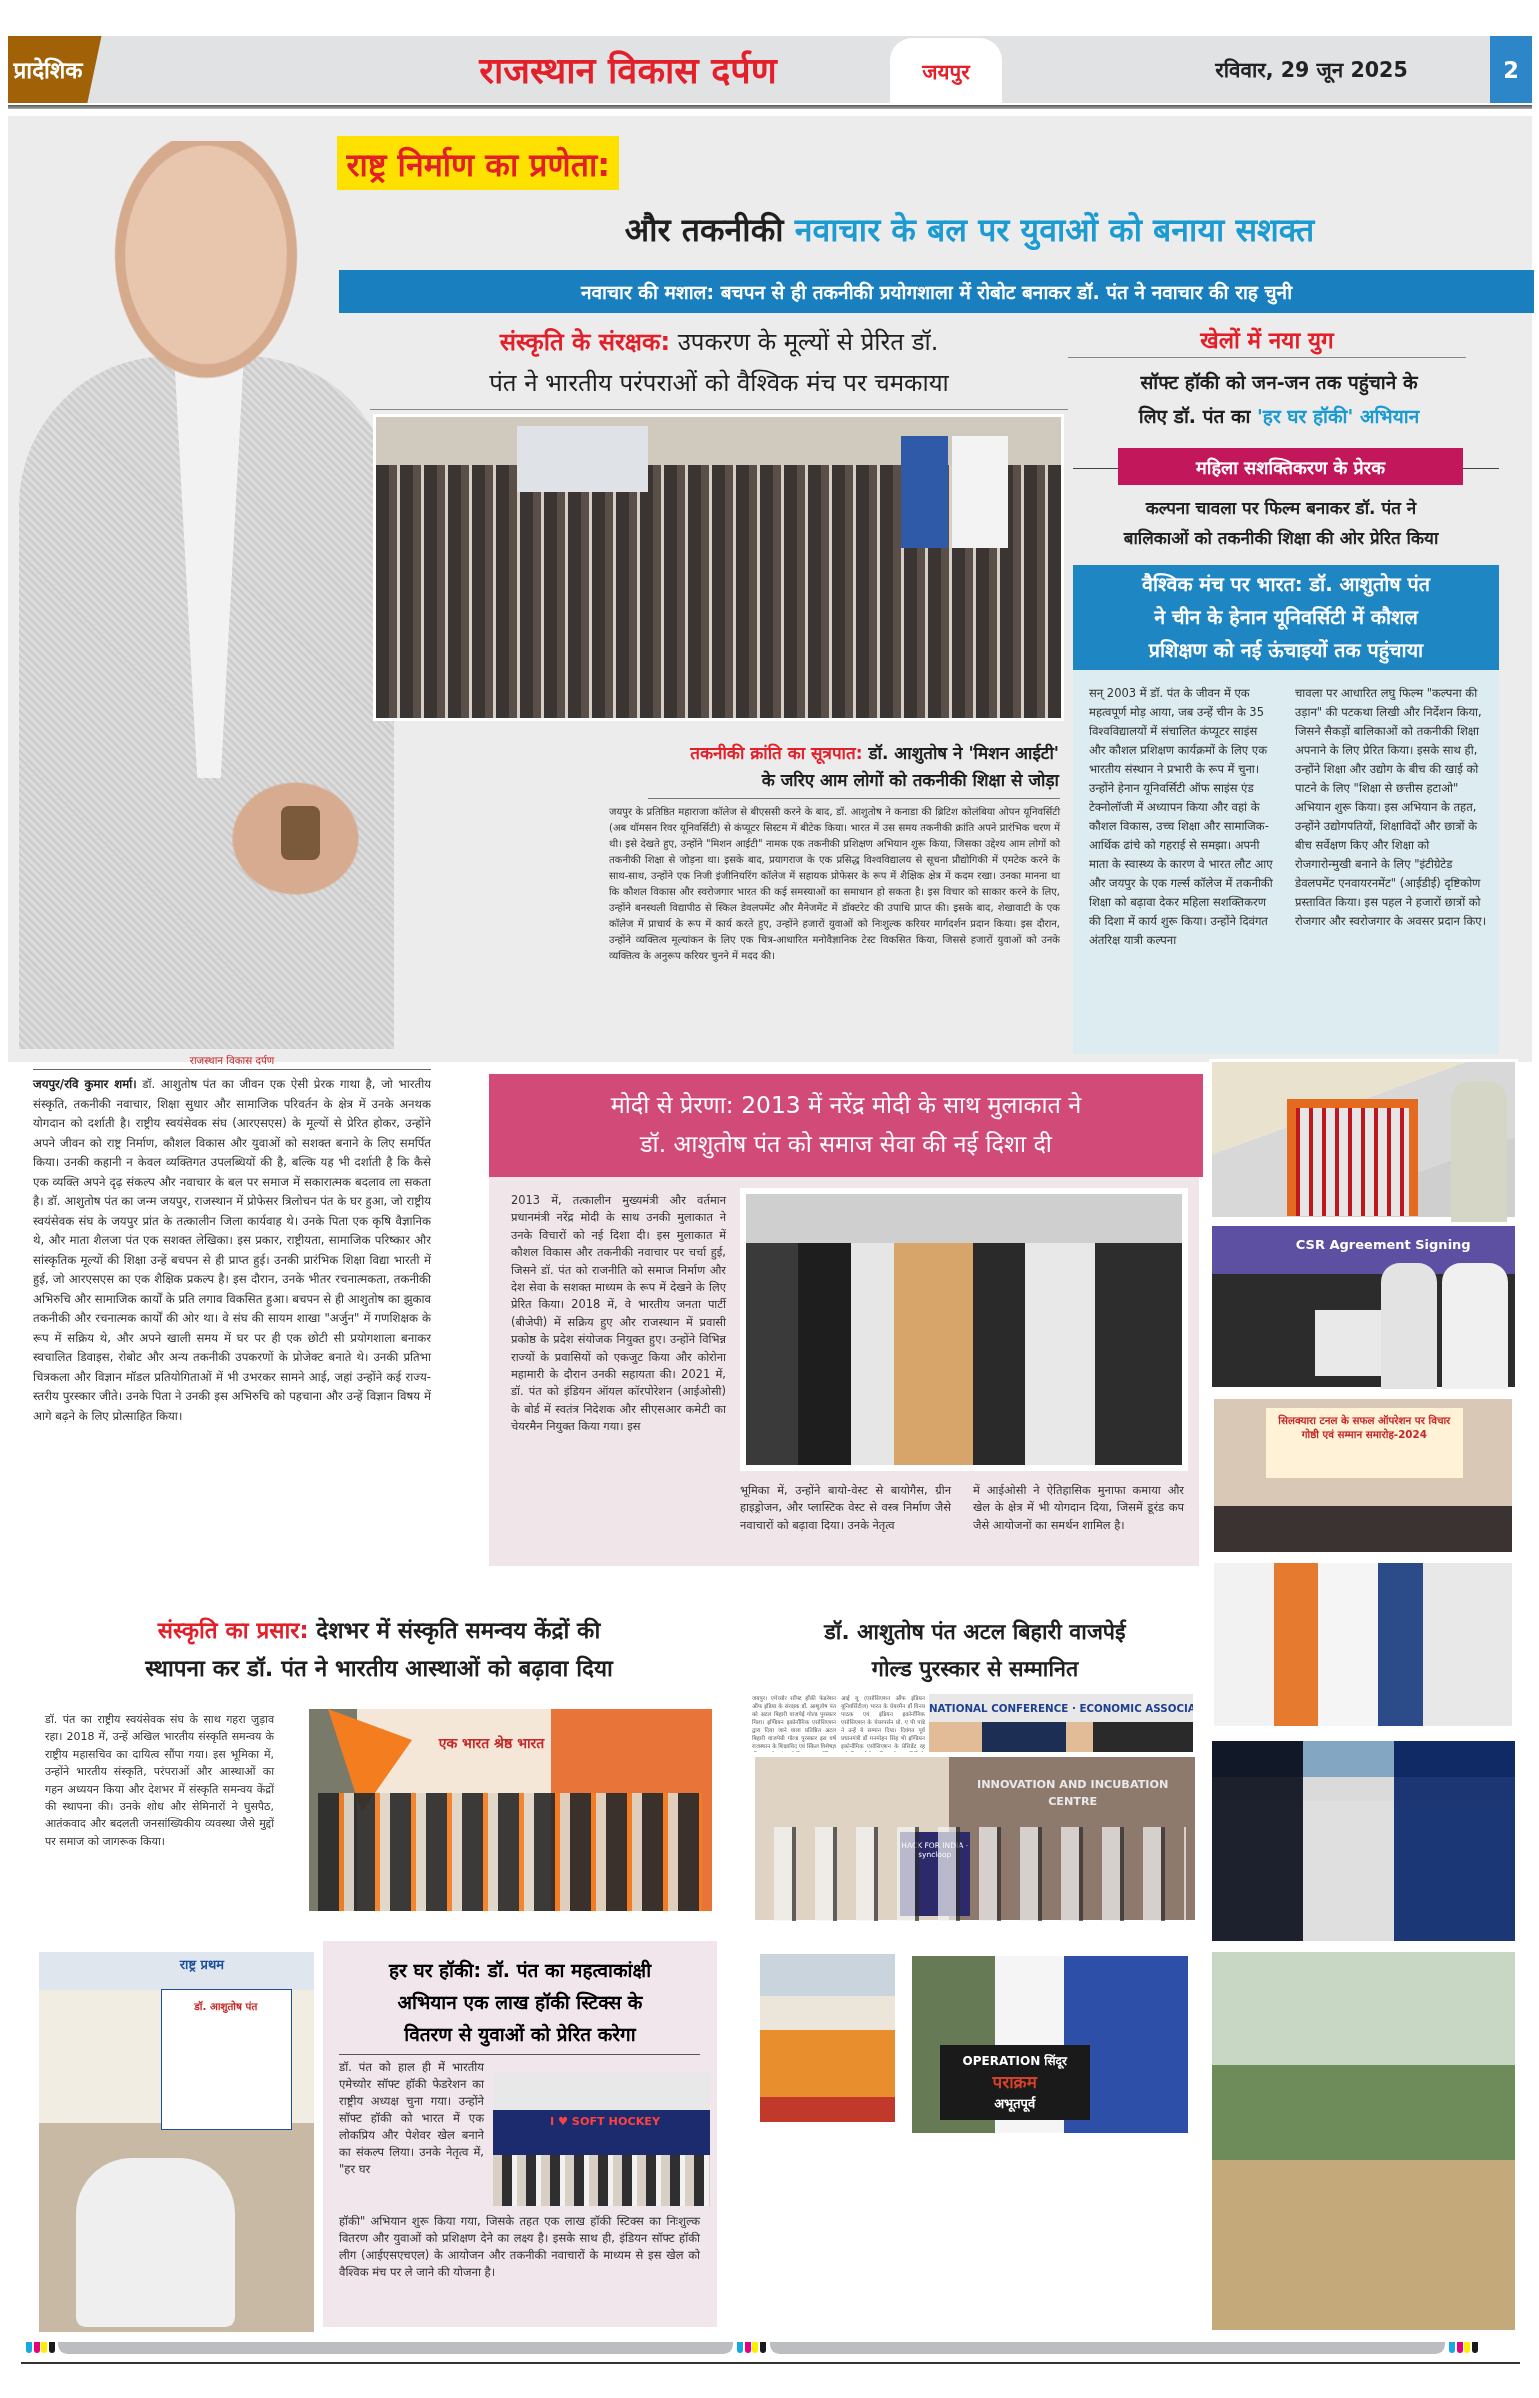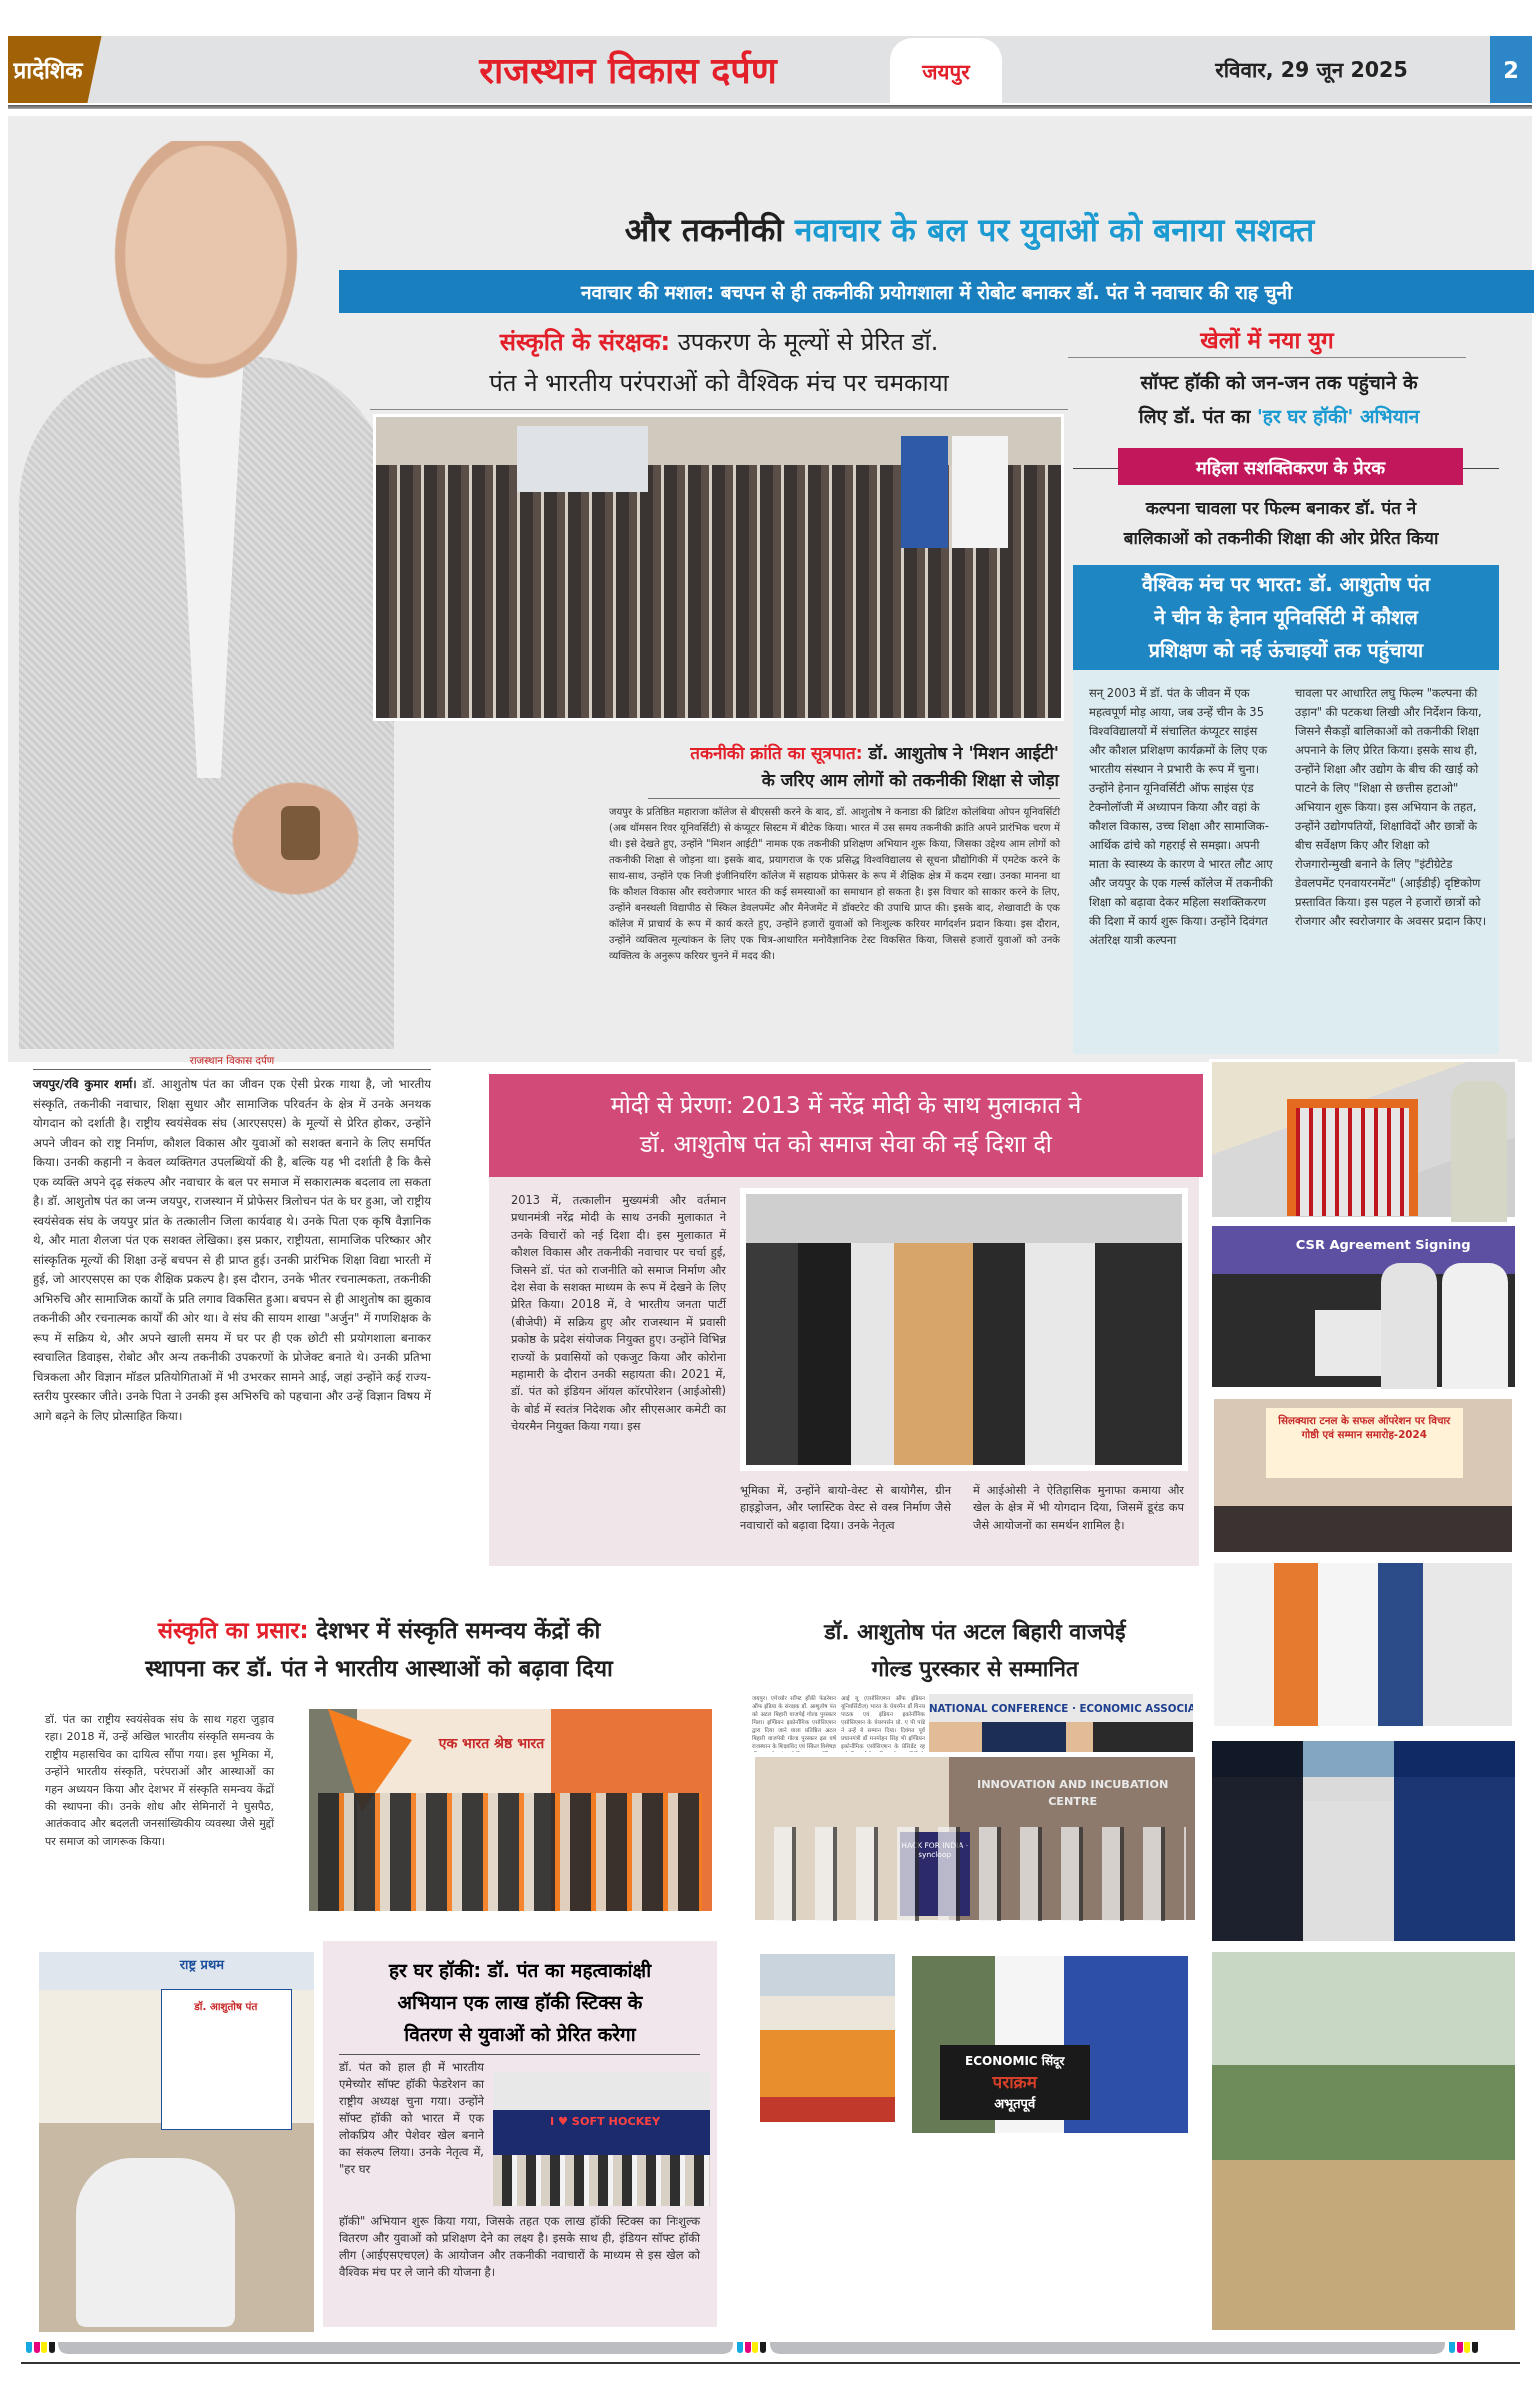--- a/index.html
+++ b/index.html
@@ -23,20 +23,21 @@
 
 <div class="abs" style="left:19px;top:122px;width:375px;height:928px;">
   <div class="abs" style="left:0;top:234px;width:375px;height:693px;background:repeating-linear-gradient(45deg,#dcdcdc 0 2.8px,#cdcdcd 2.8px 5.6px);border-radius:150px 150px 0 0;"></div>
   <div class="abs" style="left:141px;top:244px;width:98px;height:412px;background:#f2f2f2;clip-path:polygon(15% 0,85% 0,62% 100%,38% 100%);"></div>
   <div class="abs" style="left:84px;top:19px;width:206px;height:253px;background:radial-gradient(ellipse at 50% 45%,#e8c6ae 0 55%,#d6aa8d 56% 62%,transparent 63%);"></div>
   <div class="abs" style="left:197px;top:646px;width:159px;height:141px;background:radial-gradient(ellipse at 50% 50%,#d7ab90 0 55%,transparent 57%);"></div>
   <div class="abs" style="left:262px;top:684px;width:39px;height:54px;background:#7a5a3a;border-radius:7.5px;"></div>
 </div>
 
 <div class="abs" style="left:337px;top:133px;width:1190px;height:60px;display:flex;align-items:center;font-weight:bold;font-size:32px;white-space:nowrap;">
+  <span style="background:#ffe100;color:#e3202a;padding:5.6px 9.4px;">राष्ट्र निर्माण का प्रणेता:</span>
 </div>
 <div class="abs" style="left:412px;top:199px;width:1115px;height:58px;display:flex;align-items:center;justify-content:center;font-weight:bold;font-size:32px;white-space:nowrap;">
   <span style="color:#1f1f1f;">और तकनीकी</span>
   <span style="color:#1b9bd1;margin-left:11.2px;">नवाचार के बल पर युवाओं को बनाया सशक्त</span>
 </div>
 <div class="abs" style="left:339px;top:270px;width:1195px;height:43px;background:#1a7fbf;color:#fff;font-weight:bold;font-size:19px;display:flex;align-items:center;justify-content:center;white-space:nowrap;">नवाचार की मशाल: बचपन से ही तकनीकी प्रयोगशाला में रोबोट बनाकर डॉ. पंत ने नवाचार की राह चुनी</div>
 
 <div class="abs" style="left:370px;top:322px;width:698px;height:88px;font-size:24px;line-height:41px;text-align:center;border-bottom:1.9px solid #888;white-space:nowrap;">
   <span style="color:#e3202a;font-weight:bold;">संस्कृति के संरक्षक:</span>
   <span style="color:#1f1f1f;">उपकरण के मूल्यों से प्रेरित डॉ.</span><br>
@@ -180,21 +181,21 @@
     <div class="abs" style="left:145px;top:75px;width:70px;height:84px;background:#2c2a6b;color:#fff;font-size:7.5px;text-align:center;padding-top:9.4px;">HACK FOR INDIA · syncloop</div>
     <div class="abs" style="left:0;top:70px;width:431px;height:94px;background:repeating-linear-gradient(90deg,transparent 0 19px,#f5f5f5 19px 37px,#2a2a2a 37px 41px);opacity:.7;"></div>
   </div>
 </div>
 <div class="abs" style="left:755px;top:1949px;width:145px;height:178px;background:#fff;padding:4.7px;">
   <div style="width:100%;height:100%;background:linear-gradient(#c9d4dc 0 25%,#ece5d9 25% 45%,#e88e2c 45% 85%,#c0392b 85%);"></div>
 </div>
 <div class="abs" style="left:907px;top:1951px;width:286px;height:187px;background:#fff;padding:4.7px;">
   <div style="width:100%;height:100%;position:relative;background:linear-gradient(90deg,#667a55 0 30%,#f5f5f5 30% 55%,#2e4fa8 55%);">
     <div class="abs" style="left:28px;top:89px;width:150px;height:75px;background:#1a1a1a;padding:5.6px;text-align:center;line-height:20.6px;">
-      <span style="color:#fff;font-size:12px;font-weight:bold;">ECONOMIC सिंदूर</span><br>
+      <span style="color:#fff;font-size:12px;font-weight:bold;">OPERATION सिंदूर</span><br>
       <span style="color:#d4402a;font-size:17px;font-weight:bold;">पराक्रम</span><br>
       <span style="color:#fff;font-size:13px;font-weight:bold;">अभूतपूर्व</span>
     </div>
   </div>
 </div>
 
 <div class="abs" style="left:26px;top:2342px;width:5.6px;height:11.2px;border-radius:0 0 3.7px 3.7px;background:#15a9e1;"></div>
 <div class="abs" style="left:34px;top:2342px;width:5.6px;height:11.2px;border-radius:0 0 3.7px 3.7px;background:#e6007e;"></div>
 <div class="abs" style="left:41px;top:2342px;width:5.6px;height:11.2px;border-radius:0 0 3.7px 3.7px;background:#ffed00;"></div>
 <div class="abs" style="left:49px;top:2342px;width:5.6px;height:11.2px;border-radius:0 0 3.7px 3.7px;background:#1a1a1a;"></div>

